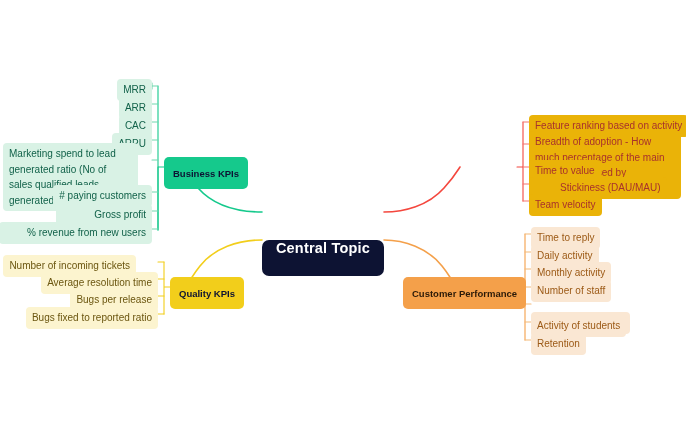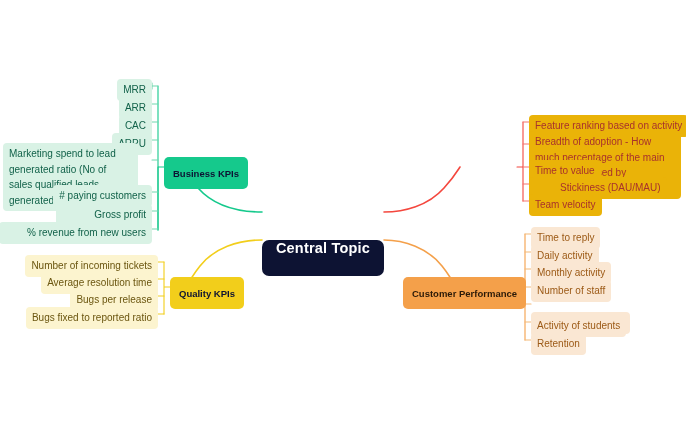--- a/index.html
+++ b/index.html
@@ -156,21 +156,21 @@
 
   <div class="leaf g-leaf r-align" style="right:534px; top:79px;">MRR</div>
   <div class="leaf g-leaf r-align" style="right:534px; top:97px;">ARR</div>
   <div class="leaf g-leaf r-align" style="right:534px; top:115px;">CAC</div>
   <div class="leaf g-leaf r-align" style="right:534px; top:133px;">ARPU</div>
   <div class="leaf g-leaf multi" style="left:3px; right:534px; top:143px; width:135px;">Marketing spend to lead generated ratio (No of sales qualified leads generated per rupee spent)</div>
   <div class="leaf g-leaf r-align" style="right:534px; top:185px;"># paying customers</div>
   <div class="leaf g-leaf r-align" style="right:534px; top:204px;padding-left:38px;">Gross profit</div>
   <div class="leaf g-leaf r-align" style="right:534px; top:222px;padding-left:28px;">% revenue from new users</div>
 
-  <div class="leaf y-leaf r-align" style="right:528px; top:255px;">Number of incoming tickets</div>
+  <div class="leaf y-leaf r-align" style="right:550px; top:255px;">Number of incoming tickets</div>
   <div class="leaf y-leaf r-align" style="right:528px; top:272px;">Average resolution time</div>
   <div class="leaf y-leaf r-align" style="right:528px; top:289px;">Bugs per release</div>
   <div class="leaf y-leaf r-align" style="right:528px; top:307px;">Bugs fixed to reported ratio</div>
 
   <div class="leaf p-leaf" style="left:529px; top:115px;">Feature ranking based on activity</div>
   <div class="leaf p-leaf multi" style="left:529px; top:131px; width:152px;">Breadth of adoption - How much percentage of the main features are used by customer?</div>
   <div class="leaf p-leaf" style="left:529px; top:160px;">Time to value</div>
   <div class="leaf p-leaf" style="left:529px; top:177px;padding-left:31px;">Stickiness (DAU/MAU)</div>
   <div class="leaf p-leaf" style="left:529px; top:194px;">Team velocity</div>
 

